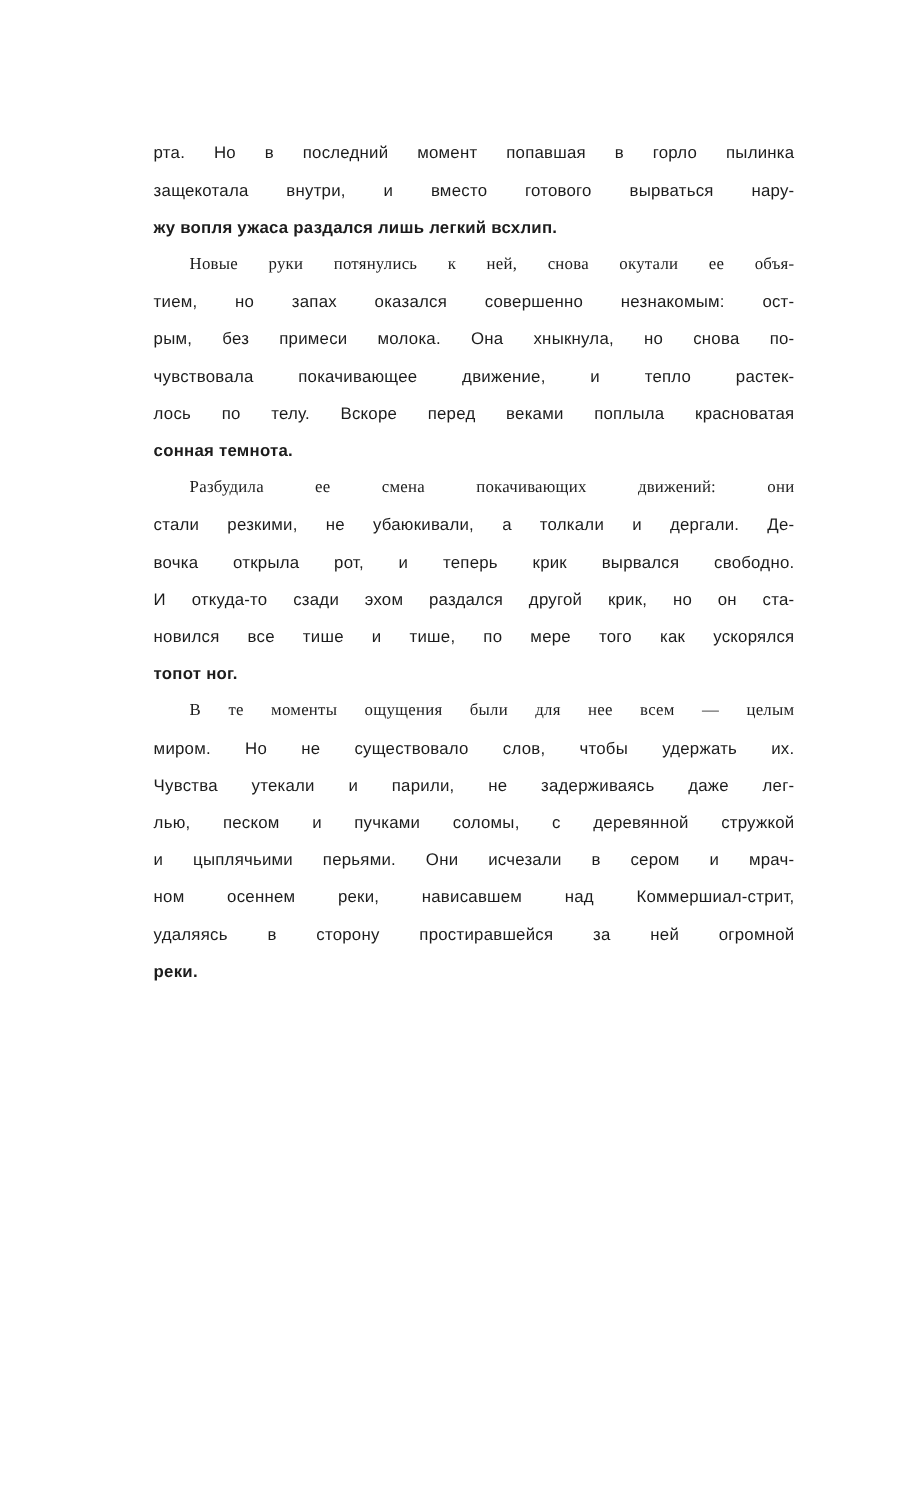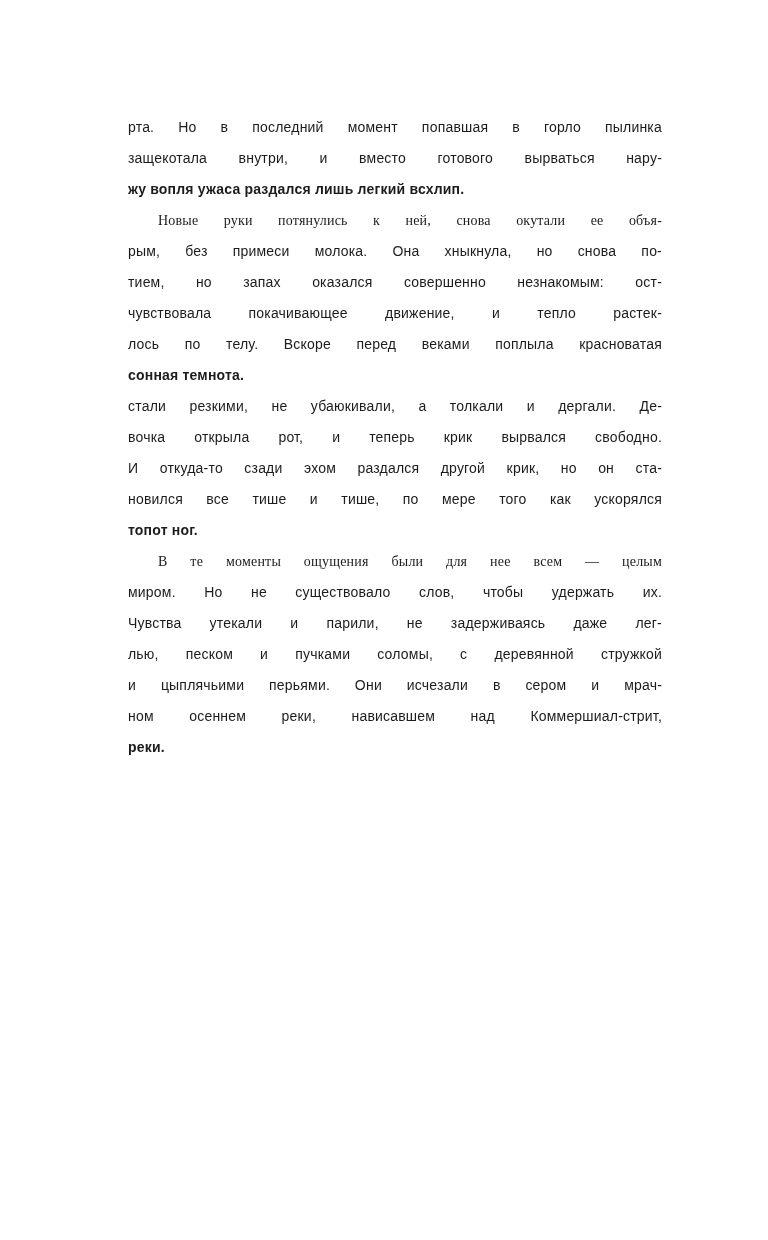--- a/index.html
+++ b/index.html
@@ -50,31 +50,33 @@
 </style>
 </head>
 <body>
 
 <div class="book-page">
   <div class="text-block" id="text-block">
       <div class="line">рта. Но в последний момент попавшая в горло пылинка</div>
       <div class="line">защекотала внутри, и вместо готового вырваться нару-</div>
       <div class="line last">жу вопля ужаса раздался лишь легкий всхлип.</div>
       <div class="line indent">Новые руки потянулись к ней, снова окутали ее объя-</div>
+      <div class="line">тием, но запах оказался совершенно незнакомым: ост-</div>
       <div class="line">рым, без примеси молока. Она хныкнула, но снова по-</div>
-      <div class="line">тием, но запах оказался совершенно незнакомым: ост-</div>
       <div class="line">чувствовала покачивающее движение, и тепло растек-</div>
       <div class="line">лось по телу. Вскоре перед веками поплыла красноватая</div>
       <div class="line last">сонная темнота.</div>
+      <div class="line indent">Разбудила ее смена покачивающих движений: они</div>
       <div class="line">стали резкими, не убаюкивали, а толкали и дергали. Де-</div>
       <div class="line">вочка открыла рот, и теперь крик вырвался свободно.</div>
       <div class="line">И откуда-то сзади эхом раздался другой крик, но он ста-</div>
       <div class="line">новился все тише и тише, по мере того как ускорялся</div>
       <div class="line last">топот ног.</div>
       <div class="line indent">В те моменты ощущения были для нее всем — целым</div>
       <div class="line">миром. Но не существовало слов, чтобы удержать их.</div>
       <div class="line">Чувства утекали и парили, не задерживаясь даже лег-</div>
       <div class="line">лью, песком и пучками соломы, с деревянной стружкой</div>
       <div class="line">и цыплячьими перьями. Они исчезали в сером и мрач-</div>
       <div class="line">ном осеннем реки, нависавшем над Коммершиал-стрит,</div>
+      <div class="line">удаляясь в сторону простиравшейся за ней огромной</div>
       <div class="line last">реки.</div>
     </div>
 </div>
 
 </body></html>

